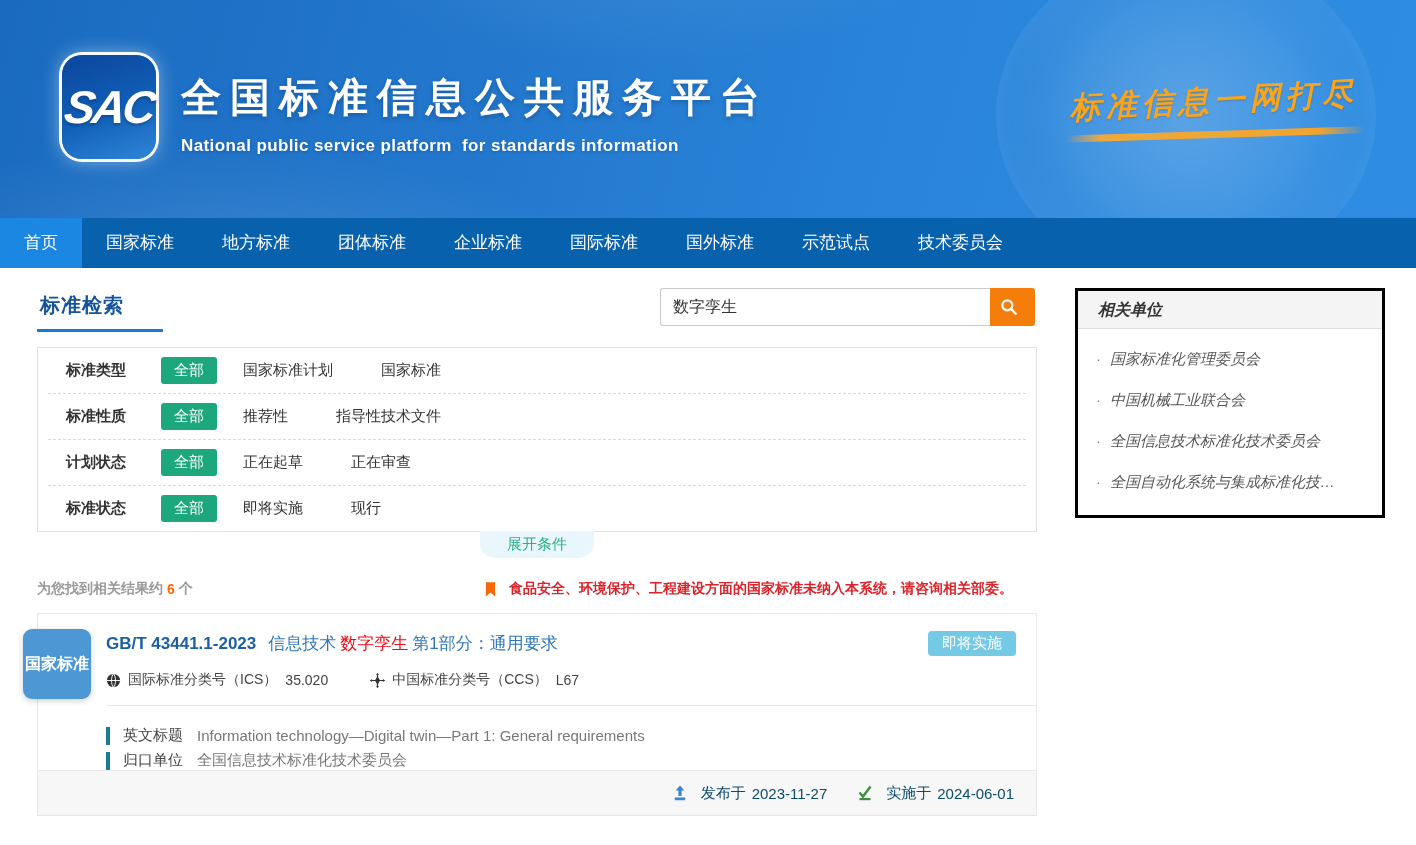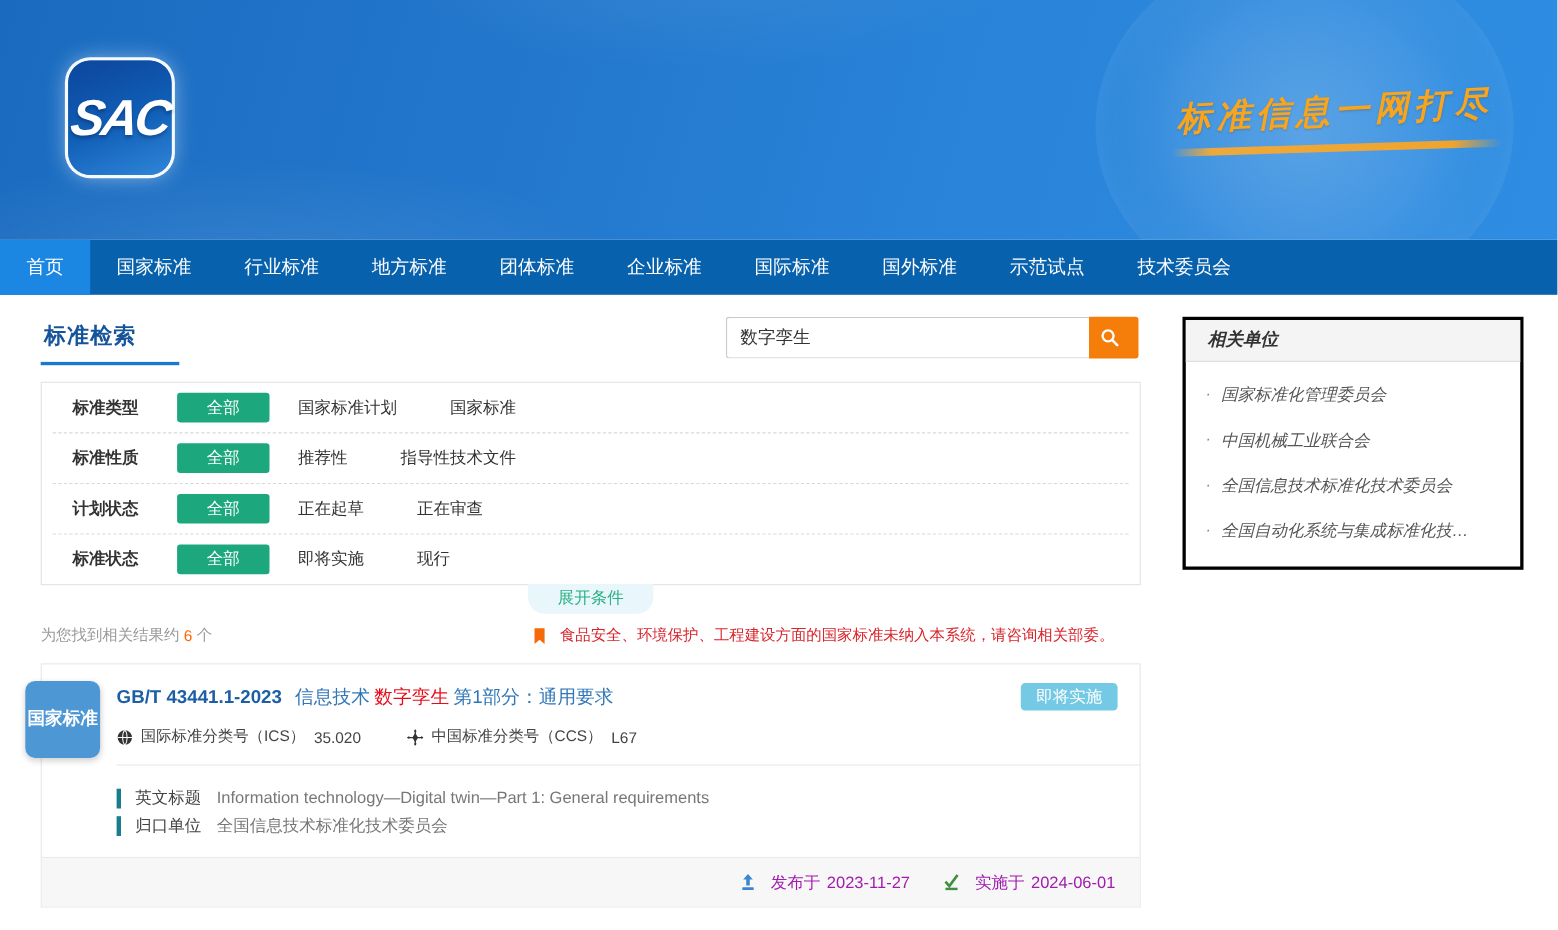--- a/index.html
+++ b/index.html
@@ -81,34 +81,34 @@
   .search-btn {
     width:45px; height:38px; background:#f57d0a; border:none; border-radius:0 3px 3px 0;
     display:flex; align-items:center; justify-content:center; cursor:pointer;
   }
 
   
   .filter-box { border:1px solid #e3e3e3; background:#fff; }
   .filter-row { height:45px; display:flex; align-items:center; padding-left:28px; }
   .filter-label { font-weight:bold; color:#333; font-size:15px; width:95px; flex:none; }
   .all-btn {
-    background:#1ca87c; color:#fff; font-size:15px; padding:4px 27px; border-radius:3px;
+    background:#1ca87c; color:#fff; font-size:15px; padding:4px 13px; border-radius:3px;
     border:none; margin-right:26px; cursor:pointer; font-family:inherit;
   }
   .filter-opt { font-size:15px; color:#333; margin-right:48px; text-decoration:none; cursor:pointer; }
   .dash-sep { border-top:1px dashed #d9d9d9; margin:0 10px; height:0; }
 
   .expand-tab {
     width:114px; height:27px; margin:-1px auto 0; background:#e9f6fc;
     color:#2bb183; font-size:15px; text-align:center; line-height:26px;
     border-radius:0 0 15px 15px; cursor:pointer; position:relative;
   }
 
   
-  .result-meta-row { display:flex; align-items:flex-start; margin-top:11px; height:20px; }
+  .result-meta-row { display:flex; align-items:center; margin-top:21px; height:20px;font-weight:bold; }
   .result-count { color:#999; font-size:14px; display:flex; align-items:center; }
   .count-num { color:#f60; margin:0 4px; }
   .notice { margin-left:auto; margin-right:24px; color:#d9242b; font-size:14px; display:flex; align-items:center; gap:6px; }
 
   
   .result-card { position:relative; border:1px solid #e7e7e7; margin-top:14px; background:#fff; }
   .card-badge {
     position:absolute; left:-15px; top:15px; width:68px; height:70px; border-radius:9px;
     background:#4e97d5; color:#fff; font-size:16px; font-weight:bold; line-height:1.65;
     display:flex; flex-direction:row; align-items:center; justify-content:center;
@@ -129,23 +129,23 @@
   .meta-value { color:#444; }
   .meta-gap { width:42px; }
   .card-divider { height:1px; background:#e9e9e9; margin:14px 0 0 68px; }
   .detail-row { display:flex; align-items:center; margin:20px 20px 0 68px; font-size:15px; }
   .detail-row + .detail-row { margin-top:6px; }
   .teal-bar { width:4px; height:18px; background:#187d8e; margin-right:13px; flex:none; }
   .detail-label { color:#444; margin-right:14px; white-space:nowrap; }
   .detail-value { color:#777; }
   .detail-value.link { cursor:pointer; }
   .card-footer {
-    margin-top:19px; background:#f7f7f7; border-top:1px solid #eaeaea; height:45px;
+    background:#f7f7f7; border-top:1px solid #eaeaea; height:45px;
     display:flex; align-items:center; justify-content:flex-end; padding-right:22px;
-    font-size:15px; color:#a21caf;
+    font-size:15px; color:#0c4a6e;
   }
   .date-group { display:flex; align-items:center; gap:6px; }
   .date-group + .date-group { margin-left:30px; }
 
   
   .sidebar-panel { border:3px solid #000000; background:#fff;font-style:italic; }
   .sidebar-header {
     height:38px; line-height:37px; background:#f4f4f4; border-bottom:1px solid #ddd;
     font-weight:bold; font-size:16px; color:#333; padding-left:20px;
   }
@@ -157,30 +157,33 @@
 <body>
 
 <div class="page">
 
   <header class="site-header">
     <div class="globe-art"></div>
     <div class="header-wave"></div>
     <div class="logo">
       <span class="logo-text">SAC</span>
     </div>
+    <div class="title-block">
+      <div class="site-title">全国标准信息公共服务平台</div>
+      <div class="site-subtitle">National public service platform  for standards information</div>
+    </div>
     <div class="slogan-wrap">
       <div class="slogan">标准信息一网打尽</div>
       <div class="slogan-underline"></div>
     </div>
   </header>
 
   <nav class="main-nav">
     <a class="nav-item active">首页</a>
     <a class="nav-item">国家标准</a>
-    <a class="nav-item">行业标准</a>
     <a class="nav-item">地方标准</a>
     <a class="nav-item">团体标准</a>
     <a class="nav-item">企业标准</a>
     <a class="nav-item">国际标准</a>
     <a class="nav-item">国外标准</a>
     <a class="nav-item">示范试点</a>
     <a class="nav-item">技术委员会</a>
   </nav>
 
   <div class="content">

